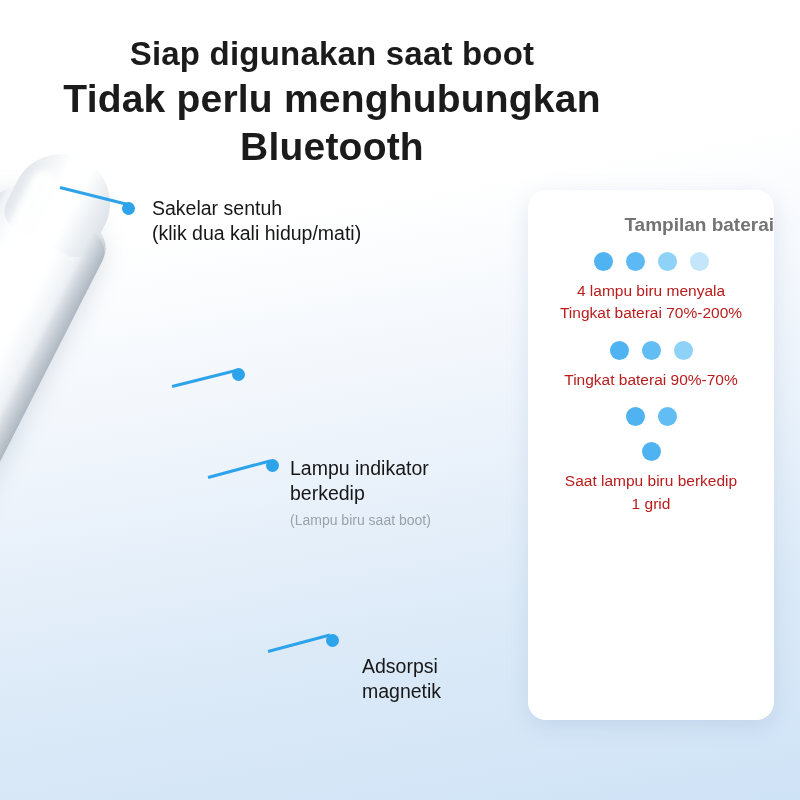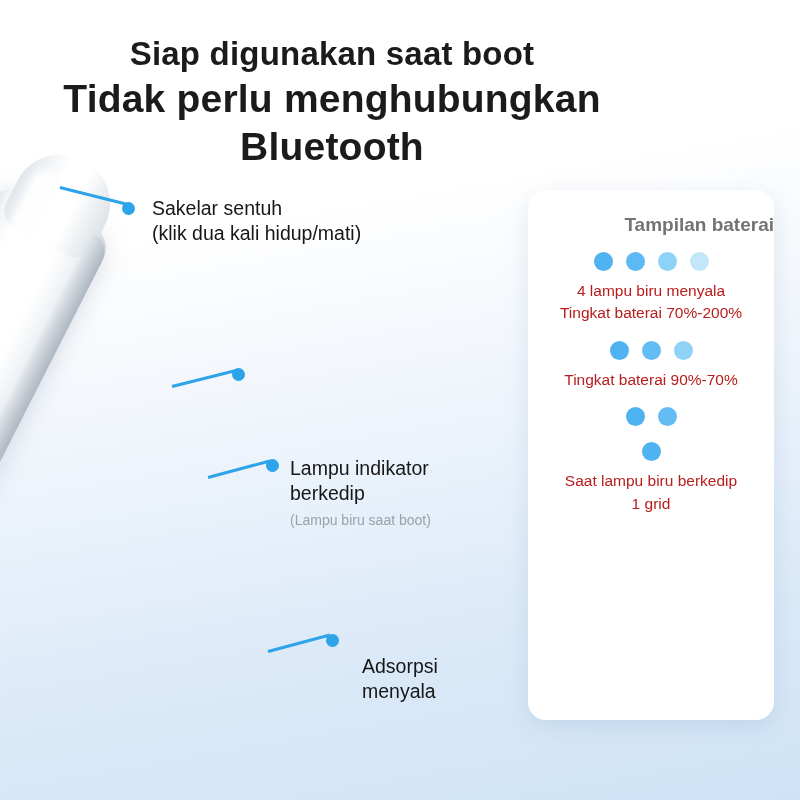--- a/index.html
+++ b/index.html
@@ -206,21 +206,21 @@
   <div class="callout" style="left:290px; top:456px;">
     <span>Lampu indikator</span><br>
     <span>berkedip</span>
     <span class="sub">(Lampu biru saat boot)</span>
   </div>
 
   <div class="dot" style="left:326px; top:634px;"></div>
   <div class="leader" style="left:268px; top:650px; width:64px; transform:rotate(-15deg);"></div>
   <div class="callout" style="left:362px; top:622px;margin-top:32px;">
     <span>Adsorpsi</span><br>
-    <span>menyala</span>
+    <span>magnetik</span>
   </div>
 
   <div class="card">
     <div class="card-title">Tampilan baterai</div>
 
     <div class="bat-block">
       <div class="bat-lights">
           <i style="background: rgb(79, 179, 242);"></i>
           <i style="background: rgb(92, 185, 244);"></i>
           <i style="background: rgb(143, 210, 248);"></i>

